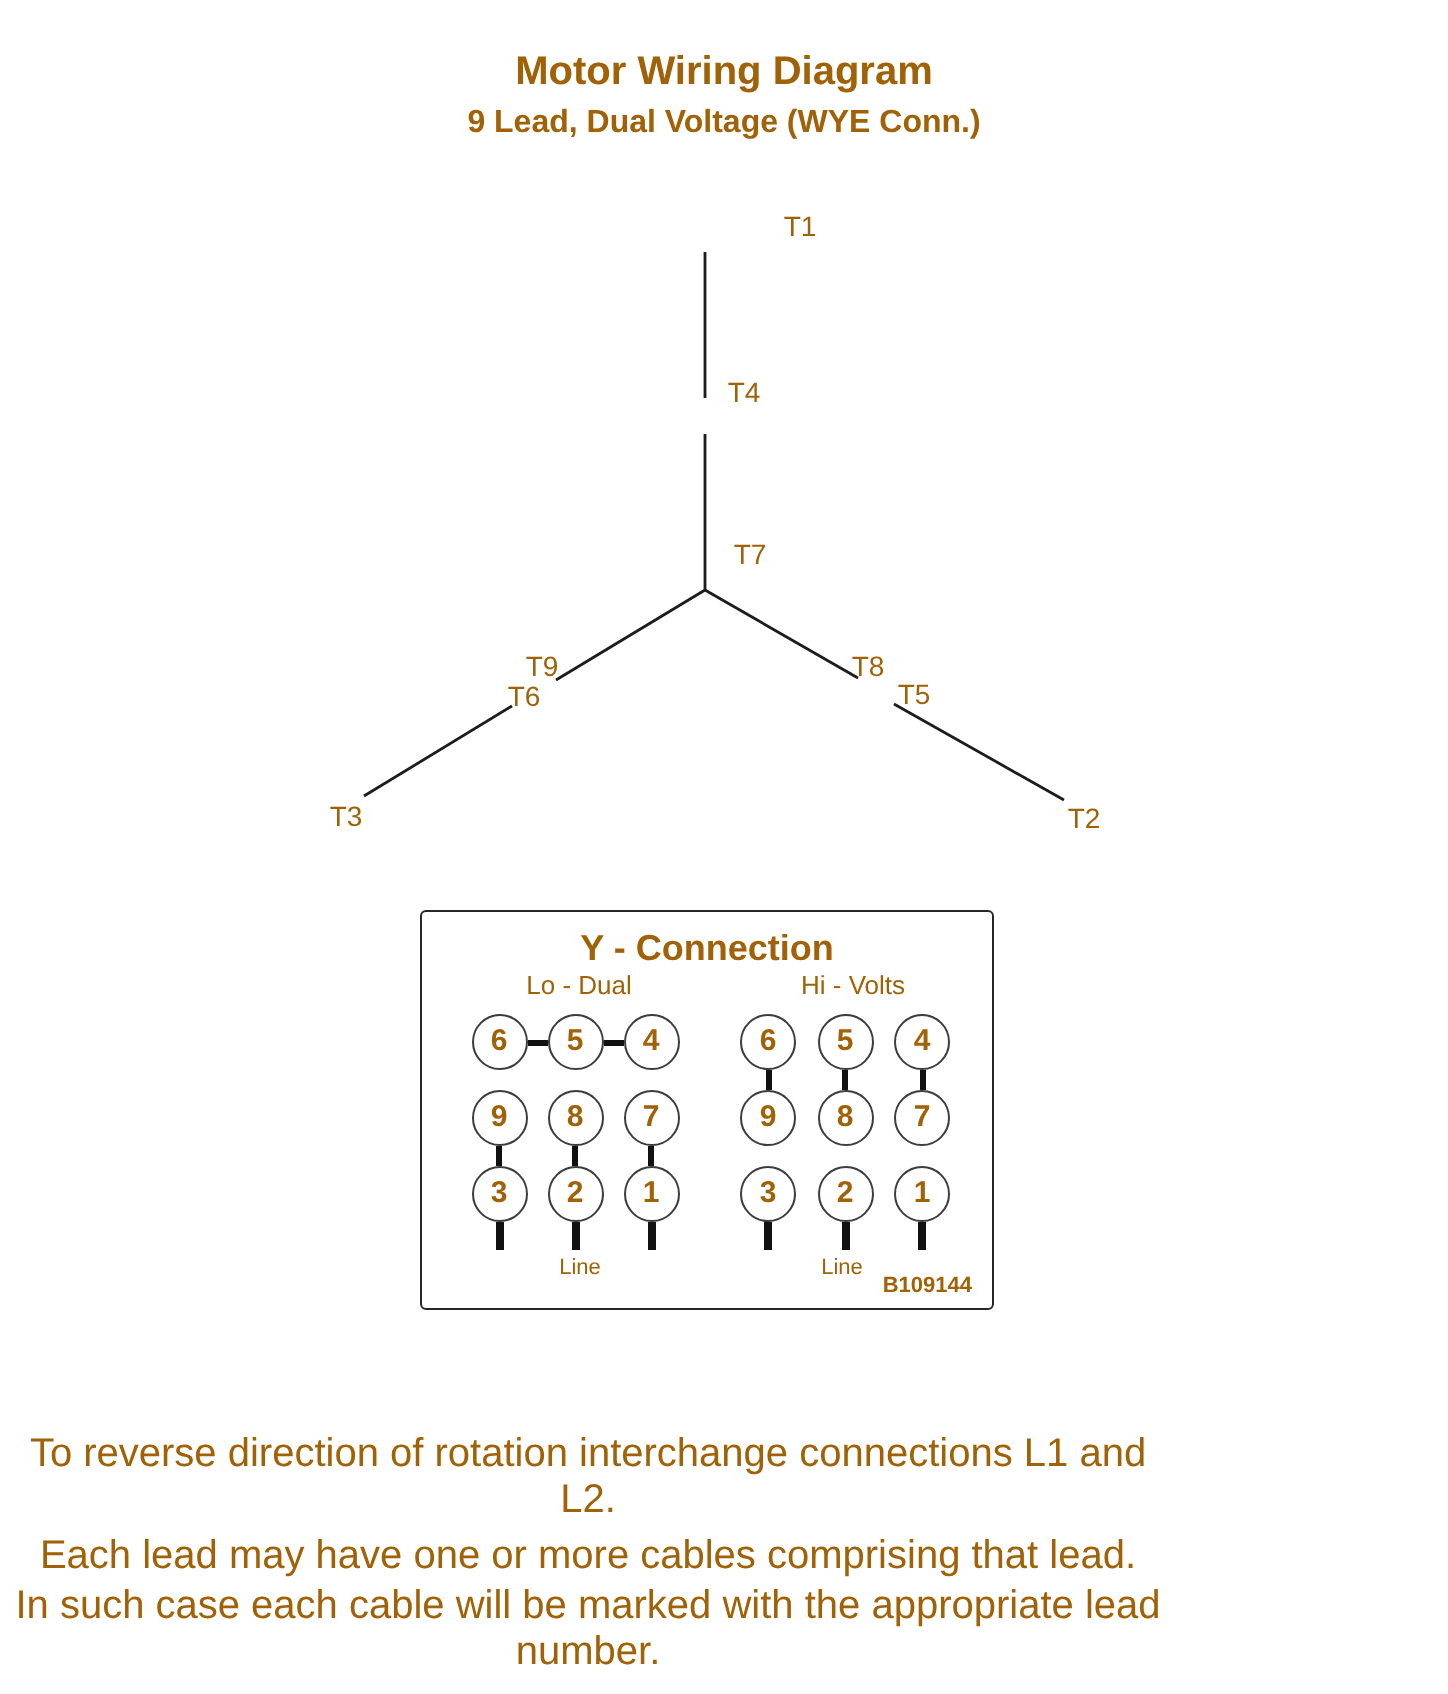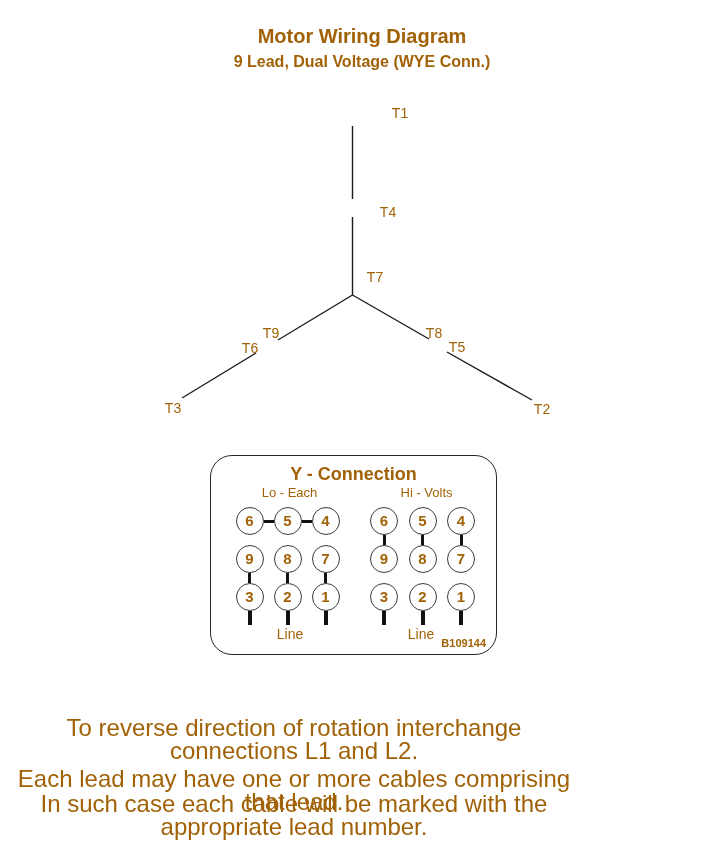--- a/index.html
+++ b/index.html
@@ -21,21 +21,21 @@
   }
   .wye-svg { position: absolute; left: 0; top: 0; width: 724px; height: 847px; }
   .wye-svg line { stroke: #1c1c1c; stroke-width: 1.4; }
   .tlabel {
     position: absolute; transform: translateX(-50%);
     font-size: 14px; line-height: 16px; white-space: nowrap;
   }
   .conn-box {
     position: absolute; left: 210px; top: 455px;
     width: 287px; height: 200px;
-    border: 1.5px solid #262626; border-radius: 22px;
+    border: 1.5px solid #262626; border-radius: 3px;
     box-sizing: border-box; background: #ffffff;
   }
   .conn-title {
     position: absolute; top: 8px; left: 0; width: 100%;
     text-align: center; font-size: 18px; font-weight: bold; line-height: 21px;
   }
   .group-label {
     position: absolute; top: 29px; transform: translateX(-50%);
     font-size: 13px; line-height: 16px; white-space: nowrap;
   }
@@ -44,29 +44,29 @@
     border: 1px solid #3c3c3c; border-radius: 50%;
     box-sizing: border-box; background: #ffffff;
     text-align: center; line-height: 26px;
     font-size: 15px; font-weight: 600;
   }
   .link-h { position: absolute; height: 3px; background: #111111; }
   .link-v { position: absolute; width: 3px; background: #111111; }
   .stub   { position: absolute; width: 4px; background: #111111; }
   .line-label {
     position: absolute; top: 170px; transform: translateX(-50%);
-    font-size: 14px; line-height: 17px;
+    font-size: 11px; line-height: 17px;
   }
   .drawing-number {
     position: absolute; top: 181px; right: 10px;
     font-size: 11px; font-weight: bold; line-height: 13px;
   }
   .note {
     position: absolute; left: 0; width: 588px;
-    text-align: center; font-size: 24px; line-height: 23px;
+    text-align: center; font-size: 20px; line-height: 23px;
   }
   .note-reverse  { top: 716px; }
   .note-cables-1 { top: 767px; }
   .note-cables-2 { top: 792px; }
 </style>
 </head>
 <body>
 
 <div class="canvas">
 
@@ -76,33 +76,33 @@
   <svg class="wye-svg" viewBox="0 0 724 847" xmlns="http://www.w3.org/2000/svg">
     <line x1="352.5" y1="126" x2="352.5" y2="199"></line>
     <line x1="352.5" y1="217" x2="352.5" y2="295"></line>
     <line x1="352.5" y1="295" x2="278" y2="340"></line>
     <line x1="256" y1="353" x2="182" y2="398"></line>
     <line x1="352.5" y1="295" x2="429" y2="339"></line>
     <line x1="447" y1="352" x2="532" y2="400"></line>
   </svg>
 
   <span class="tlabel" style="left:352px; top:105px;margin-left:48px;">T1</span>
-  <span class="tlabel" style="left:372px; top:204px;margin-left:16px;">T4</span>
+  <span class="tlabel" style="left:372px; top:188px;">T4</span>
   <span class="tlabel" style="left:375px; top:221px;margin-top:48px;">T7</span>
   <span class="tlabel" style="left:271px; top:325px;">T9</span>
-  <span class="tlabel" style="left:250px; top:340px;text-align:center;">T6</span>
+  <span class="tlabel" style="left:262px; top:340px;text-align:center;">T6</span>
   <span class="tlabel" style="left:434px; top:325px;">T8</span>
   <span class="tlabel" style="left:457px; top:339px;">T5</span>
   <span class="tlabel" style="left:173px; top:400px;">T3</span>
   <span class="tlabel" style="left:542px; top:401px;">T2</span>
 
   <div class="conn-box">
     <div class="conn-title">Y - Connection</div>
 
-    <span class="group-label" style="left:78.5px;">Lo - Each</span>
+    <span class="group-label" style="left:78.5px;">Lo - Dual</span>
     <span class="group-label" style="left:215.5px;">Hi - Volts</span>
 
     <span class="term" style="left:24.5px; top:51px;">6</span>
     <span class="term" style="left:62.5px; top:51px;">5</span>
     <span class="term" style="left:100.5px; top:51px;">4</span>
     <span class="term" style="left:24.5px; top:89px;">9</span>
     <span class="term" style="left:62.5px; top:89px;">8</span>
     <span class="term" style="left:100.5px; top:89px;">7</span>
     <span class="term" style="left:24.5px; top:127px;">3</span>
     <span class="term" style="left:62.5px; top:127px;">2</span>

